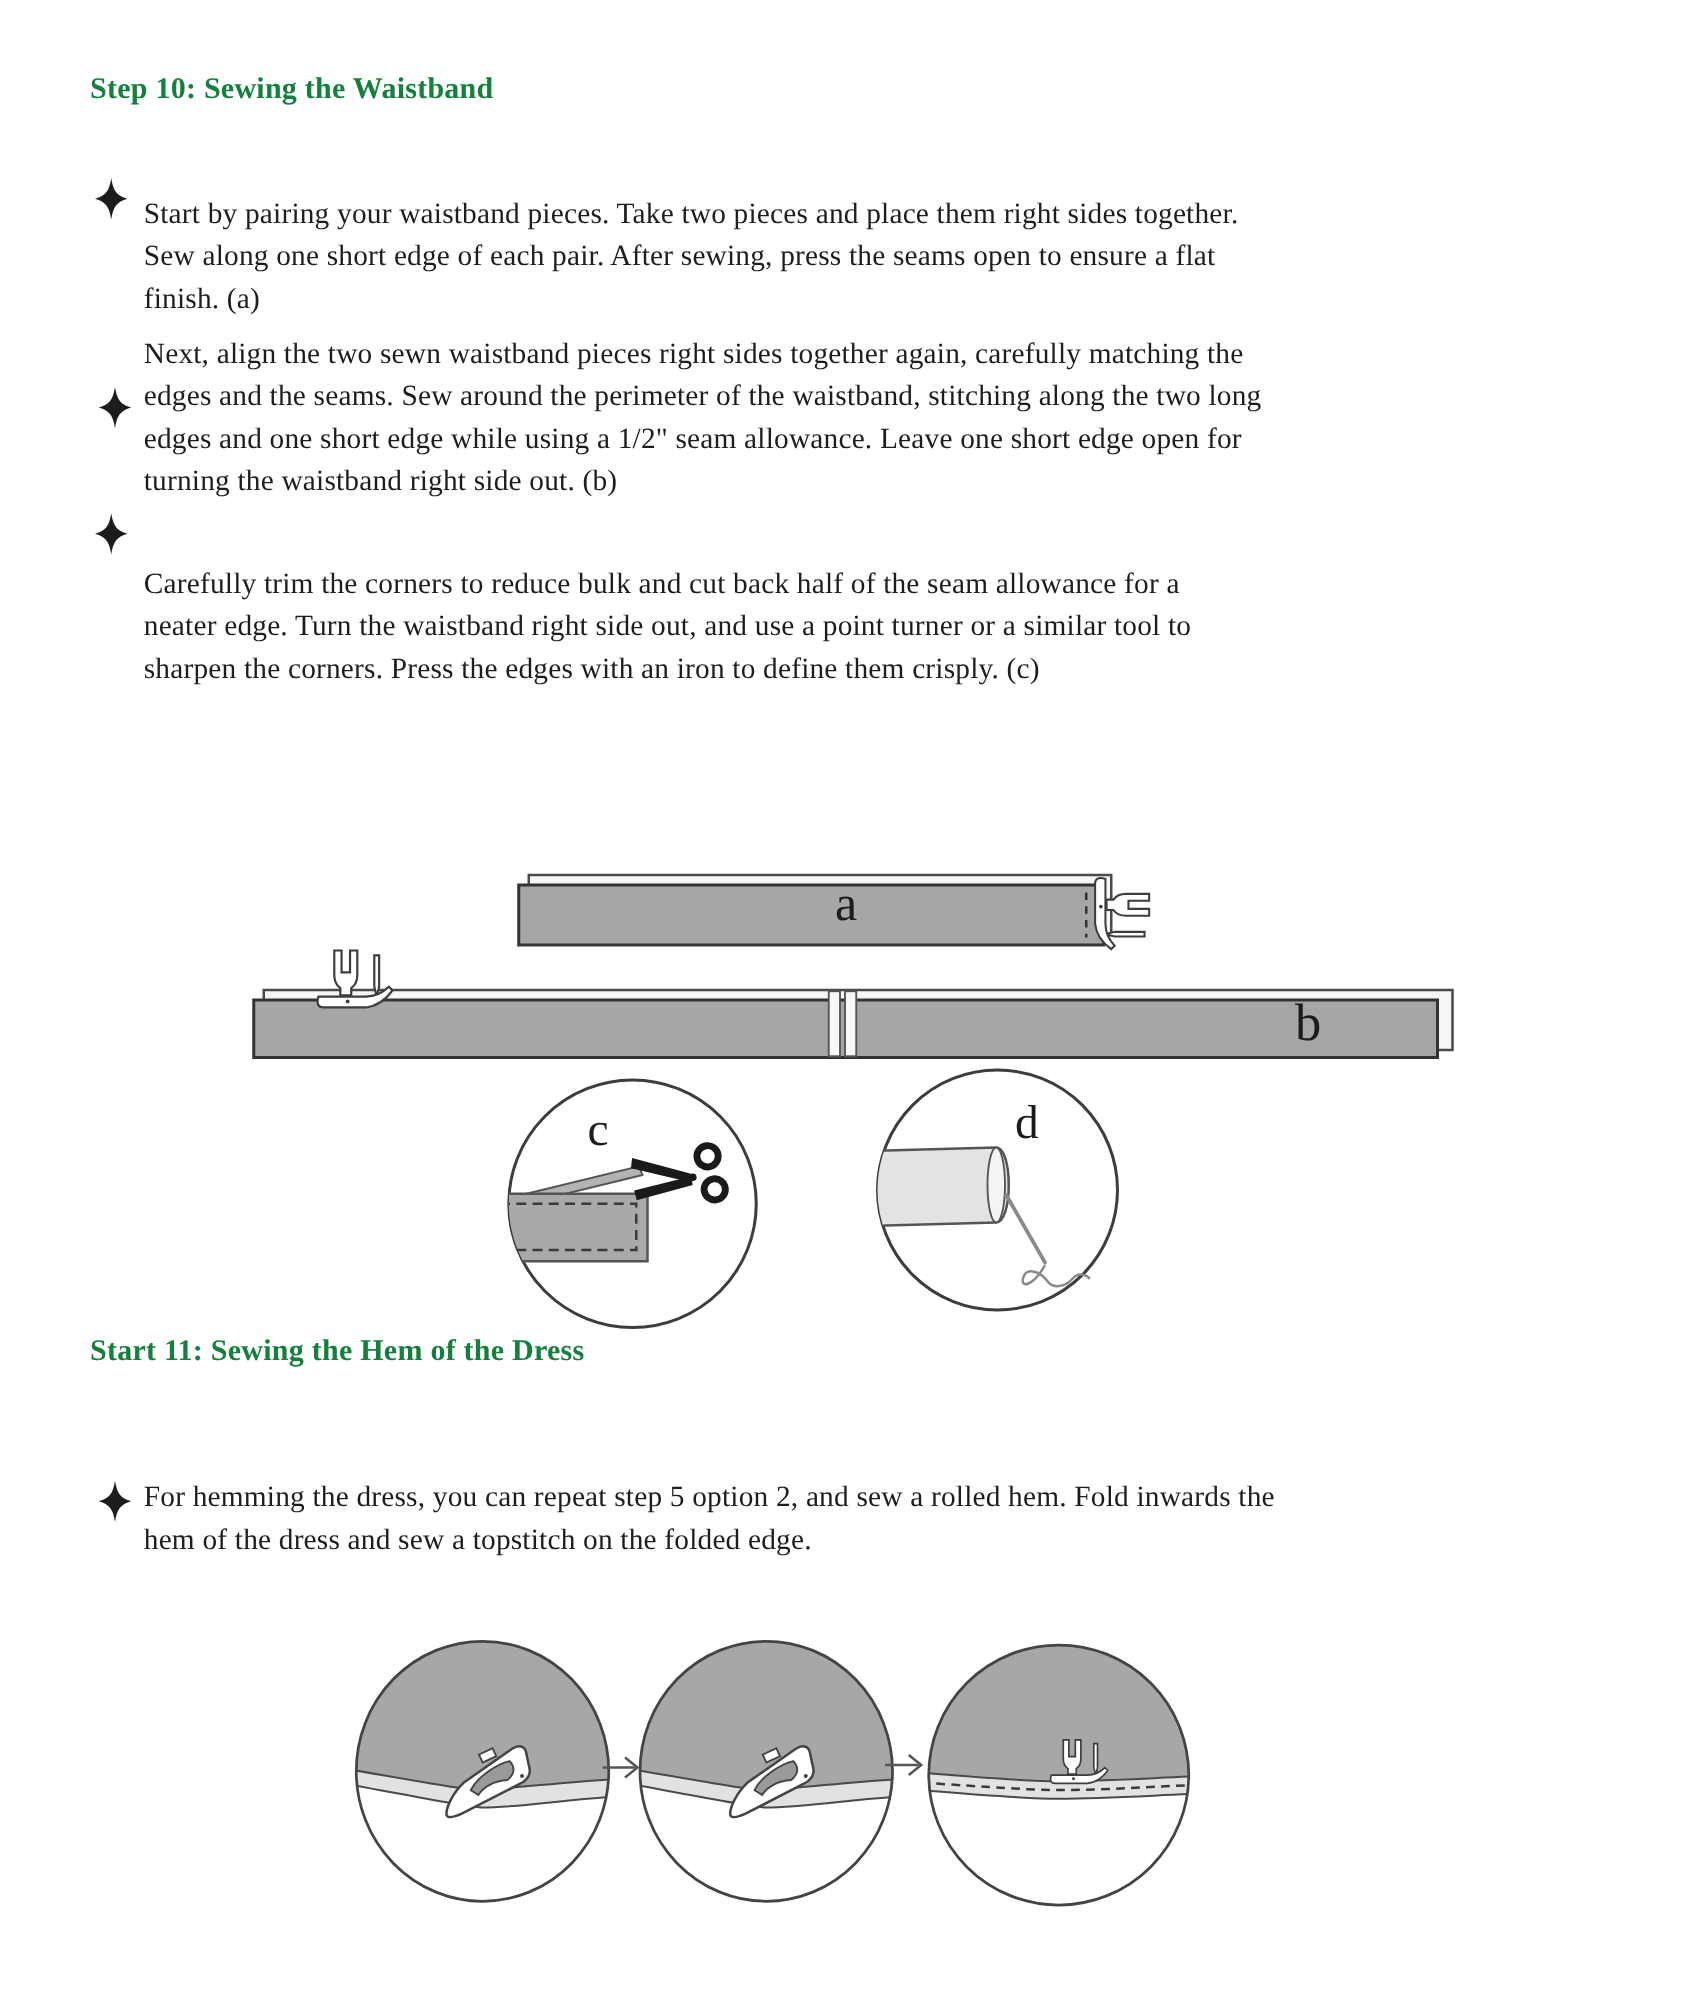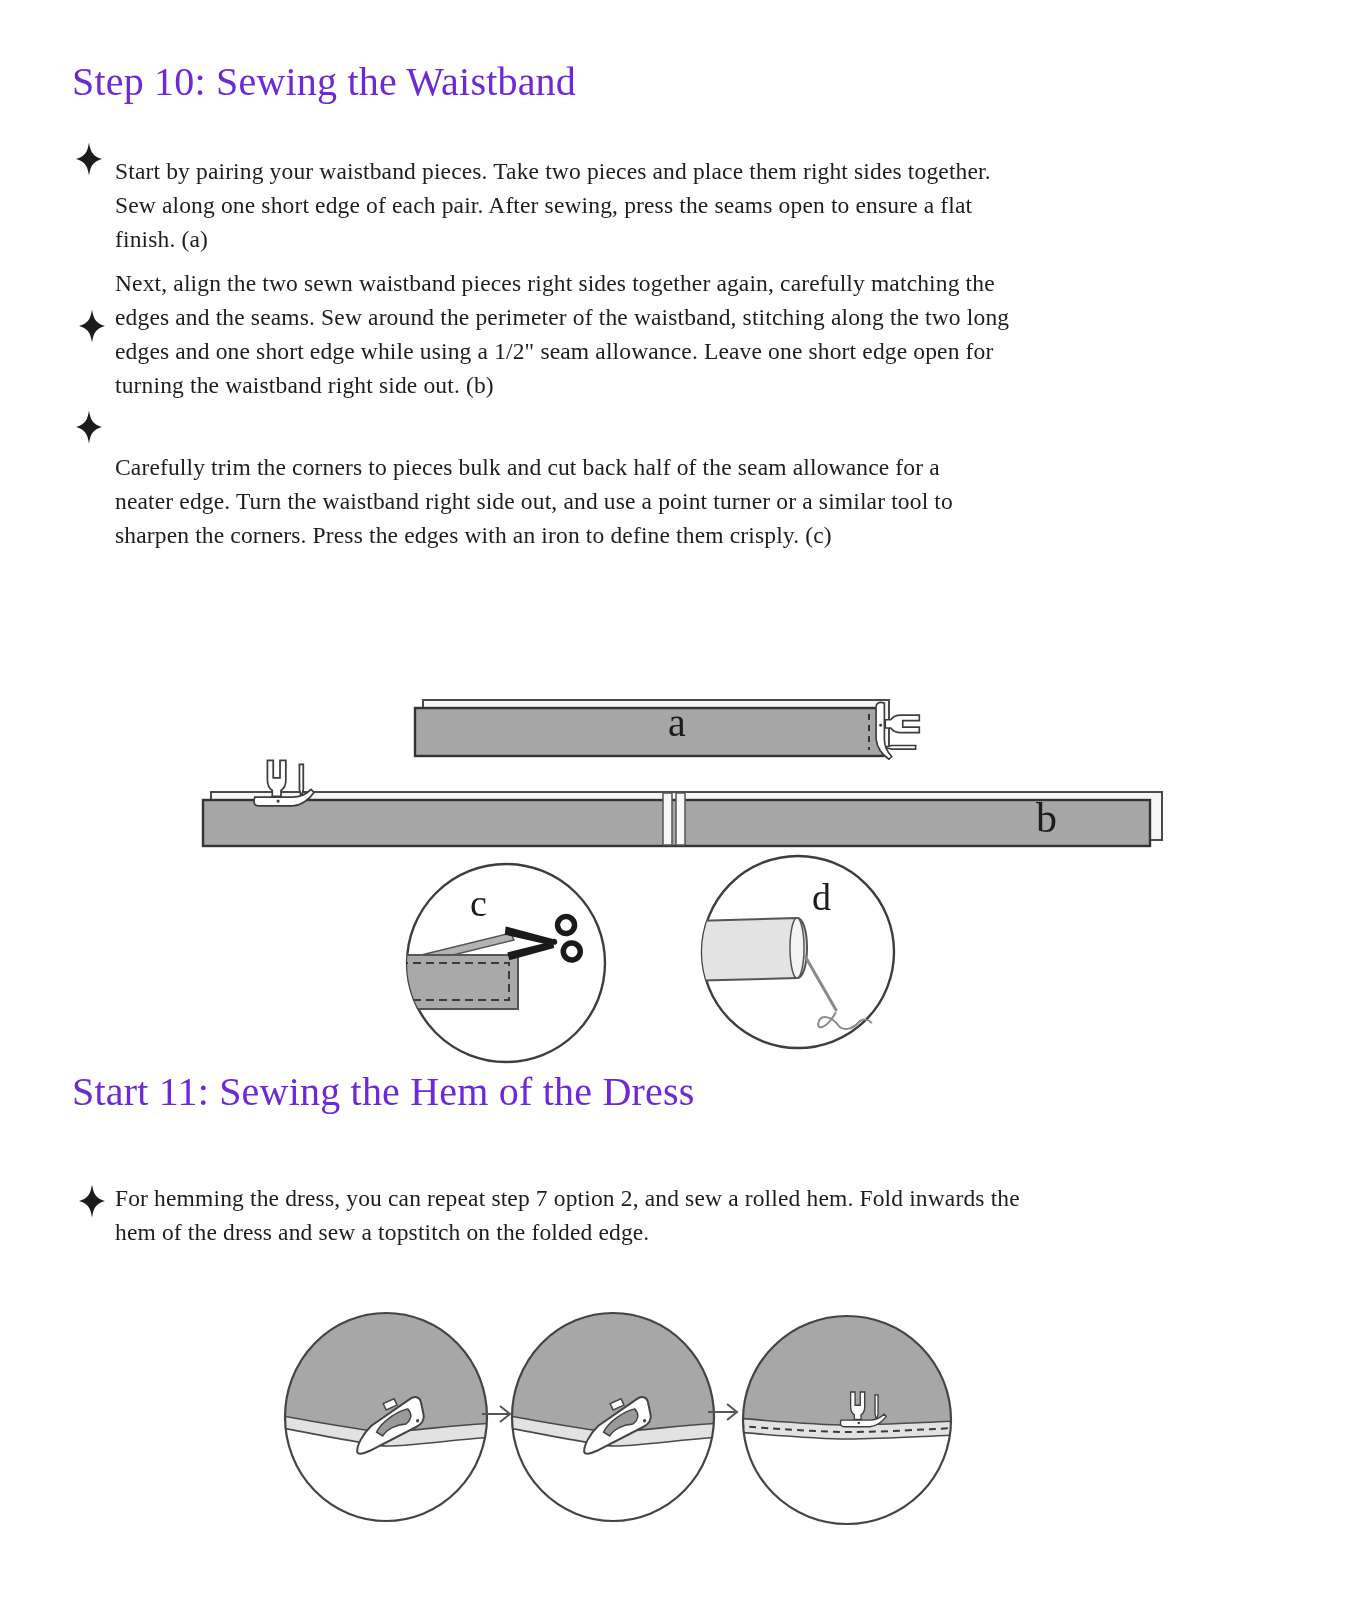--- a/index.html
+++ b/index.html
@@ -9,24 +9,24 @@
     width: 1364px;
     height: 1612px;
     background: #ffffff;
     font-family: "Liberation Serif", "DejaVu Serif", serif;
     color: #1c1c1c;
     overflow: hidden;
   }
   .heading {
     position: absolute;
     left: 72px;
-    font-size: 40px;
-    font-weight: 400;
+    font-size: 24px;
+    font-weight: 700;
     letter-spacing: 0.2px;
-    color: #6d28d9;
+    color: #15803d;
     white-space: nowrap;
   }
   .para {
     position: absolute;
     left: 115px;
     width: 1150px;
     font-size: 23.5px;
     line-height: 34px;
     letter-spacing: 0.15px;
     color: #1d1d1d;
@@ -60,21 +60,21 @@
     <path d="M 0 -16.5 C 1.6 -6.5 4.2 -2.6 13 0 C 4.2 2.6 1.6 6.5 0 16.5 C -1.6 6.5 -4.2 2.6 -13 0 C -4.2 -2.6 -1.6 -6.5 0 -16.5 Z" fill="#1c1c1c"></path>
   </svg>
 
   <p class="para" style="top:154px">Start by pairing your waistband pieces. Take two pieces and place them right sides together.
 Sew along one short edge of each pair. After sewing, press the seams open to ensure a flat
 finish. (a)</p>
   <p class="para" style="top:266px">Next, align the two sewn waistband pieces right sides together again, carefully matching the
 edges and the seams. Sew around the perimeter of the waistband, stitching along the two long
 edges and one short edge while using a 1/2" seam allowance. Leave one short edge open for
 turning the waistband right side out. (b)</p>
-  <p class="para" style="top:450px">Carefully trim the corners to pieces bulk and cut back half of the seam allowance for a
+  <p class="para" style="top:450px">Carefully trim the corners to reduce bulk and cut back half of the seam allowance for a
 neater edge. Turn the waistband right side out, and use a point turner or a similar tool to
 sharpen the corners. Press the edges with an iron to define them crisply. (c)</p>
 
   <svg class="diagram" style="left:150px; top:665px" width="1060" height="405" viewBox="150 665 1060 405">
     <defs>
       <g id="pfoot">
         <path d="M 19 -42 L 23 -42 L 23 -16 L 21 -8 L 19 -16 Z" fill="#ffffff" stroke="#3d3d3d" stroke-width="1.8"></path>
         <path d="M -14 -46 L -8 -46 L -8 -28 L -1 -28 L -1 -46 L 5 -46 L 5 -26 C 5 -20 3 -17 0 -15 L 0 -9 L -9 -9 L -9 -15 C -12 -17 -14 -20 -14 -26 Z" fill="#ffffff" stroke="#3d3d3d" stroke-width="1.8"></path>
         <path d="M -27 -8 L 12 -8 C 20 -8 26 -11 31 -16 L 34 -13 C 29 -6 21 0 12 1 L -23 1 C -27 1 -29 -2 -27 -8 Z" fill="#ffffff" stroke="#3d3d3d" stroke-width="1.8"></path>
         <circle cx="-3" cy="-4" r="1.6" fill="#3d3d3d"></circle>
@@ -134,21 +134,21 @@
       <text x="812" y="910" font-size="38">d</text>
     </g>
   </svg>
 
   <h2 class="heading" style="top:1068px">Start 11: Sewing the Hem of the Dress</h2>
 
   <svg class="star" style="left:77px; top:1184px" viewBox="-15 -17 30 34">
     <path d="M 0 -16.5 C 1.6 -6.5 4.2 -2.6 13 0 C 4.2 2.6 1.6 6.5 0 16.5 C -1.6 6.5 -4.2 2.6 -13 0 C -4.2 -2.6 -1.6 -6.5 0 -16.5 Z" fill="#1c1c1c"></path>
   </svg>
 
-  <p class="para" style="top:1181px">For hemming the dress, you can repeat step 7 option 2, and sew a rolled hem. Fold inwards the
+  <p class="para" style="top:1181px">For hemming the dress, you can repeat step 5 option 2, and sew a rolled hem. Fold inwards the
 hem of the dress and sew a topstitch on the folded edge.</p>
 
   <svg class="diagram" style="left:250px; top:1300px" width="720" height="245" viewBox="250 1300 720 245">
     <defs>
       <g id="iron">
         <path d="M -52 8 C -50 2 -40 -6 -28 -10 L 18 -18 C 24 -19 28 -16 27 -11 L 24 2 C 23 7 18 10 12 10 L -40 12 C -48 12 -52 11 -52 8 Z" fill="#ffffff" stroke="#444444" stroke-width="2"></path>
         <path d="M -26 -2 C -16 -10 2 -12 12 -10 C 14 -4 12 1 4 3 C -6 -1 -16 0 -22 4 Z" fill="#9a9a9a" stroke="#444444" stroke-width="1.5"></path>
         <rect x="-8" y="-25" width="12" height="7" fill="#ffffff" stroke="#444444" stroke-width="1.5"></rect>
         <circle cx="16" cy="5" r="1.6" fill="#444444"></circle>
       </g>

